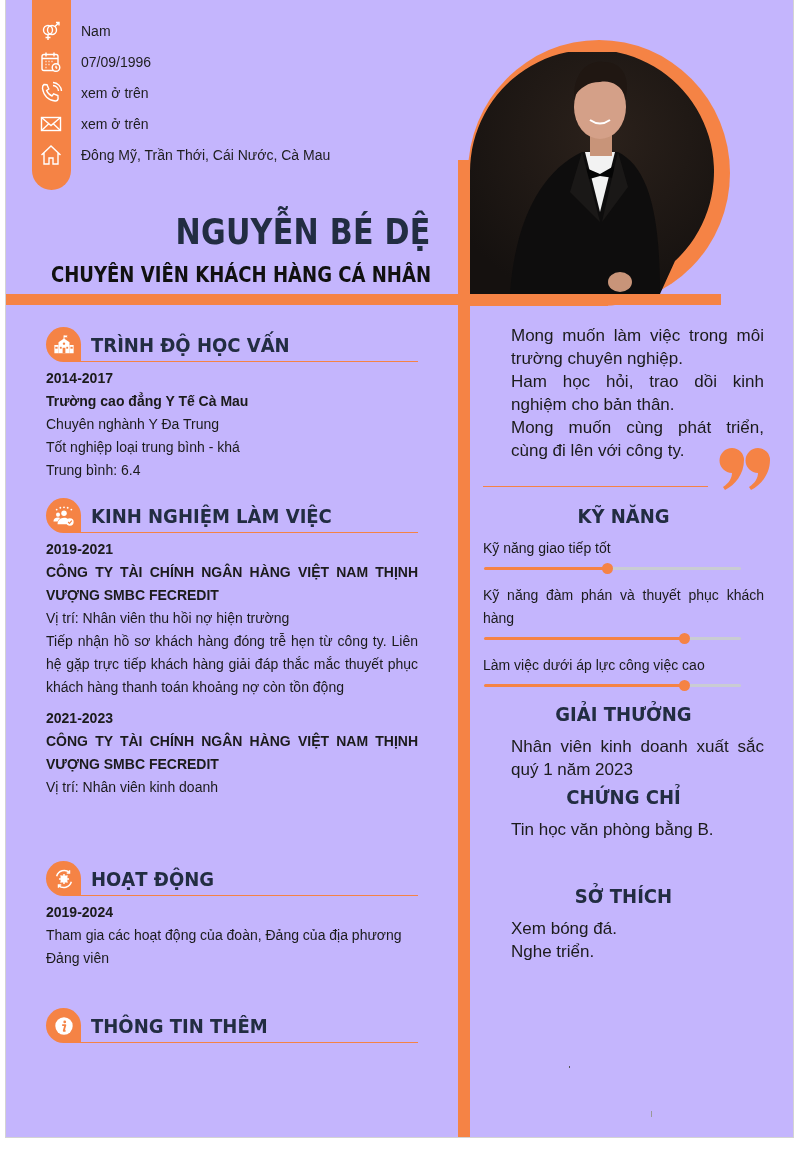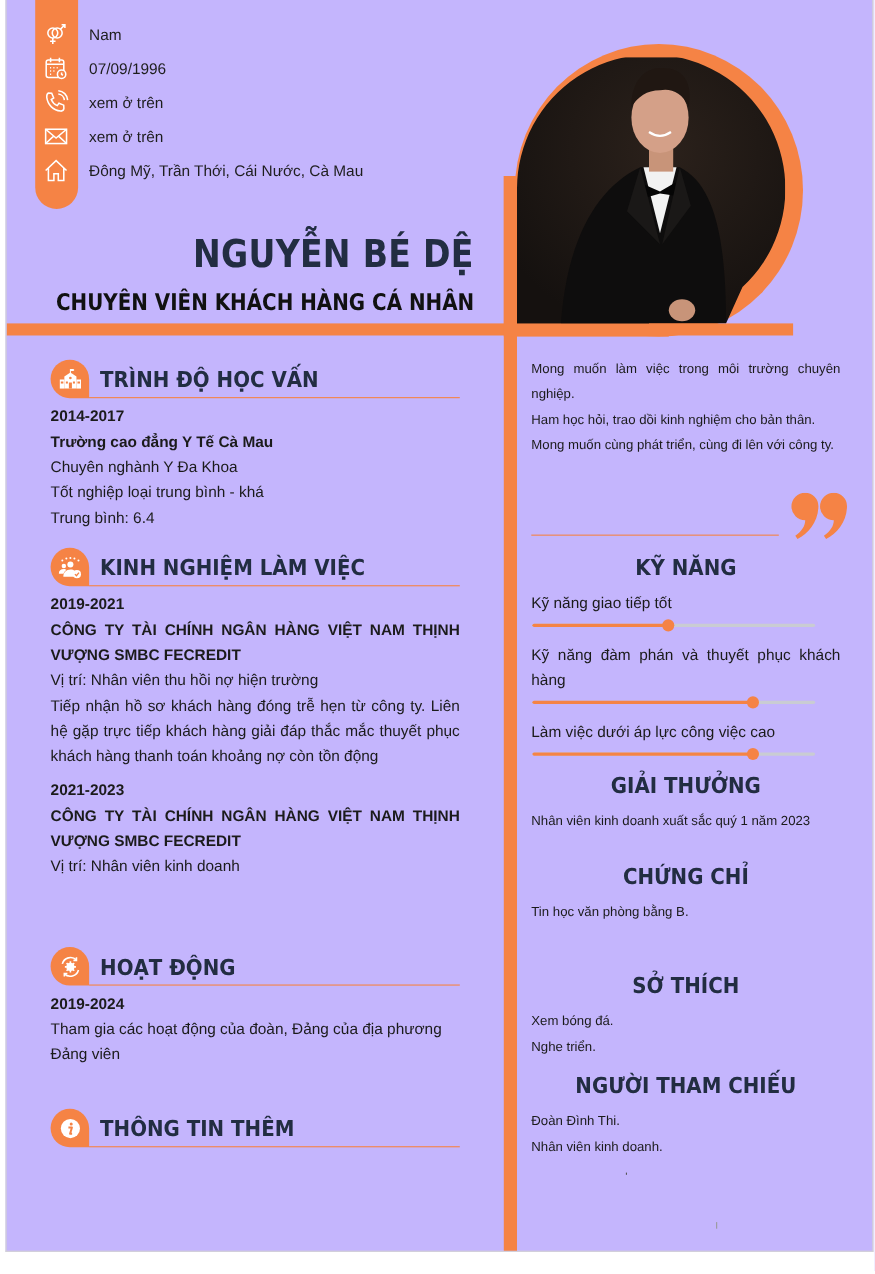--- a/index.html
+++ b/index.html
@@ -61,21 +61,21 @@
     transform: scaleX(0.9); transform-origin: left center;
   }
   .sec-line { position: absolute; left: 35px; right: 0; top: 34px; height: 1px; background: #f58345; }
   .sec-body { font-size: 14px; line-height: 23px; color: #1b1b1b; margin-top: 4px; }
   .sec-body .b { font-weight: 700; }
   .sec-body .j { text-align: justify; }
   .entry { margin-bottom: 8px; }
 
   
   .right { position: absolute; left: 477px; width: 281px; }
-  .r-text { font-size: 12px; line-height: 23px; color: #1b1b1b; text-align: justify; }
+  .r-text { font-size: 17px; line-height: 23px; color: #1b1b1b; text-align: justify; margin-left: 28px; }
   .r-title {
     text-align: center; font-size: 20px; font-weight: 700; color: #222d42; line-height: 26px;
     font-family: "DejaVu Sans", sans-serif; transform: scaleX(0.9);
   }
   .quote-line { position: absolute; left: 477px; top: 486px; width: 225px; height: 1px; background: #f58345; }
   .quote-mark { position: absolute; left: 713px; top: 448px; width: 52px; height: 42px; }
 
   .skill-label { font-size: 14px; line-height: 23px; text-align: justify; }
   .skill-track { position: relative; height: 14px; width: 257px; margin: 2px 0 8px 1px; }
   .skill-track .bg { position: absolute; left: 0; right: 0; top: 5px; height: 3px; background: #c9ccd3; border-radius: 2px; }
@@ -201,21 +201,21 @@
             <rect x="7.5" y="14" width="2" height="2" fill="#f58345"></rect>
             <rect x="14.5" y="14" width="2" height="2" fill="#f58345"></rect>
           </svg>
       </div>
       <div class="sec-title">TRÌNH ĐỘ HỌC VẤN</div>
       <div class="sec-line"></div>
     </div>
     <div class="sec-body">
       <div class="b">2014-2017</div>
       <div class="b">Trường cao đẳng Y Tế Cà Mau</div>
-      <div>Chuyên nghành Y Đa Khoa</div>
+      <div>Chuyên nghành Y Đa Trung</div>
       <div>Tốt nghiệp loại trung bình - khá</div>
       <div>Trung bình: 6.4</div>
     </div>
   </div>
 
   <div class="section" style="top:498px;">
     <div class="sec-head">
       <div class="sec-badge">
         <svg viewBox="0 0 24 24" fill="#fff">
             <circle cx="4" cy="5" r="1"></circle>
@@ -328,21 +328,16 @@
     <div class="r-title">CHỨNG CHỈ</div>
     <div class="r-text" style="margin-top:8px;">Tin học văn phòng bằng B.</div>
   </div>
 
   <div class="right" style="top:883px;">
     <div class="r-title">SỞ THÍCH</div>
     <div class="r-text" style="margin-top:8px;">Xem bóng đá.</div>
     <div class="r-text">Nghe triển.</div>
   </div>
 
-  <div class="right" style="top:974px;">
-    <div class="r-title">NGƯỜI THAM CHIẾU</div>
-    <div class="r-text" style="margin-top:8px;">Đoàn Đình Thi.</div>
-    <div class="r-text">Nhân viên kinh doanh.</div>
-  </div>
 
   <div class="stray-dot"></div>
   <div class="stray-tick"></div>
 </div>
 
 </body></html>

